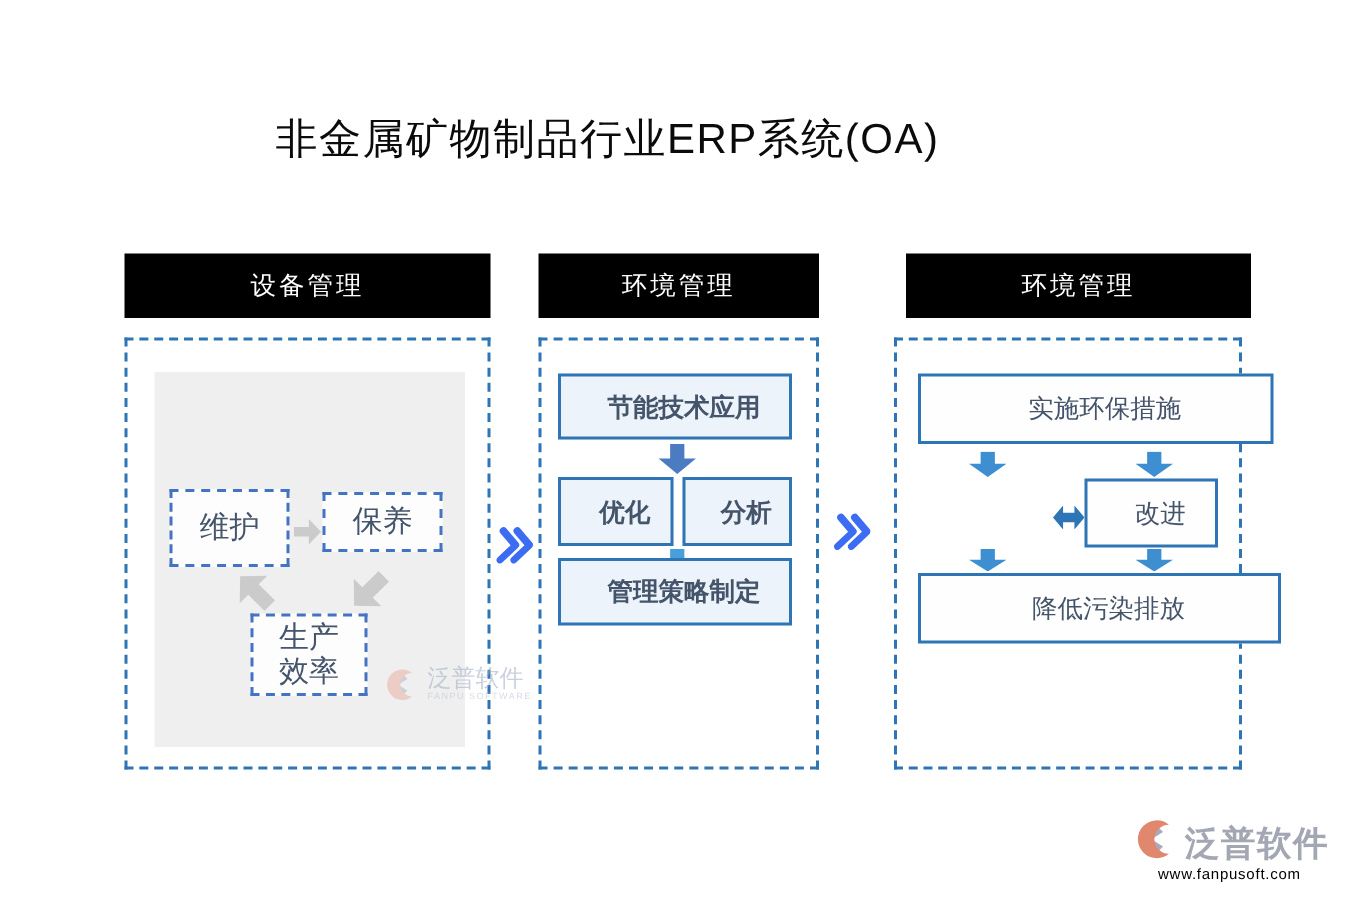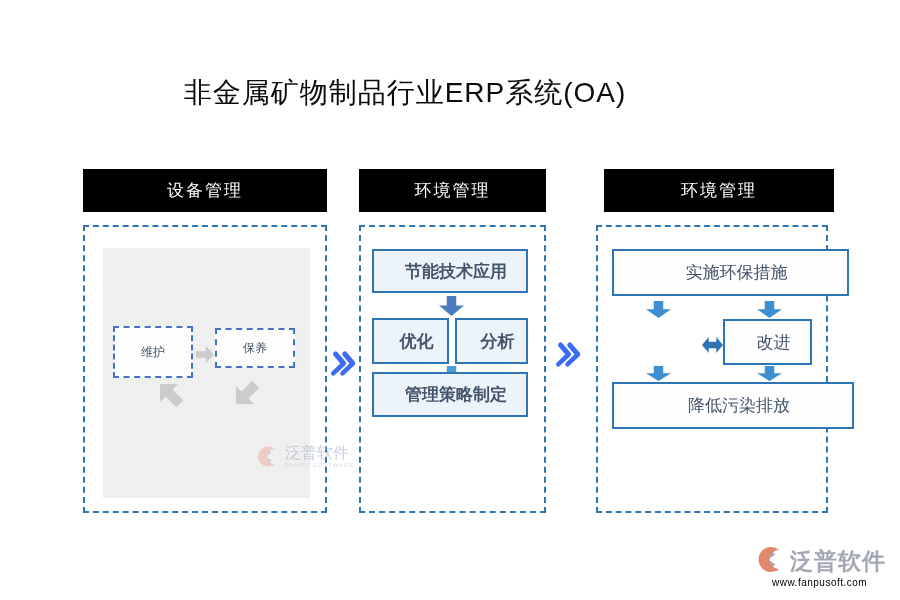--- a/index.html
+++ b/index.html
@@ -20,21 +20,21 @@
   
   .cont{position:absolute;top:225px;height:288px;box-sizing:border-box;
         border:2px dashed #2e75b6;background:#ffffff;}
   .cont-1{left:83px;width:244px}
   .cont-2{left:359px;width:187px}
   .cont-3{left:596px;width:232px}
 
   
   .gray-panel{position:absolute;left:18px;top:21px;width:207px;height:250px;background:#efefef;}
   .dbox{position:absolute;box-sizing:border-box;border:2px dashed #4472c4;background:#fdfdfd;
-        display:flex;align-items:center;justify-content:center;color:#44546a;font-size:12px;
+        display:flex;align-items:center;justify-content:center;color:#44546a;font-size:20px;
         text-align:center;white-space:pre-line;line-height:23px;}
   .dbox-weihu{left:28px;top:99px;width:80px;height:52px}
   .dbox-baoyang{left:130px;top:101px;width:80px;height:40px}
   .dbox-shengchan{left:82px;top:182px;width:78px;height:55px}
   .barrow{position:absolute;background:#cbcbcb;
           clip-path:polygon(0 31%,55% 31%,55% 0,100% 50%,55% 100%,55% 69%,0 69%);}
   .garrow-right{left:111px;top:119px;width:18px;height:17px}
   .garrow-upleft{left:71px;top:154px;width:28px;height:26px;transform:rotate(-135deg)}
   .garrow-downleft{left:147px;top:154px;width:28px;height:26px;transform:rotate(135deg)}
 
@@ -89,20 +89,22 @@
   </div>
 
   <div class="hdr hdr-1">设备管理</div>
   <div class="hdr hdr-2">环境管理</div>
   <div class="hdr hdr-3">环境管理</div>
 
   <div class="cont cont-1">
     <div class="gray-panel"></div>
     <div class="dbox dbox-weihu">维护</div>
     <div class="dbox dbox-baoyang">保养</div>
+    <div class="dbox dbox-shengchan">生产
+效率</div>
     <div class="barrow garrow-right"></div>
     <div class="barrow garrow-downleft"></div>
     <div class="barrow garrow-upleft"></div>
   </div>
 
   <div class="cont cont-2">
     <div class="fbox energy e-top">节能技术应用</div>
     <div class="darrow e-arrow1"></div>
     <div class="fbox energy e-opt">优化</div>
     <div class="fbox energy e-ana">分析</div>

